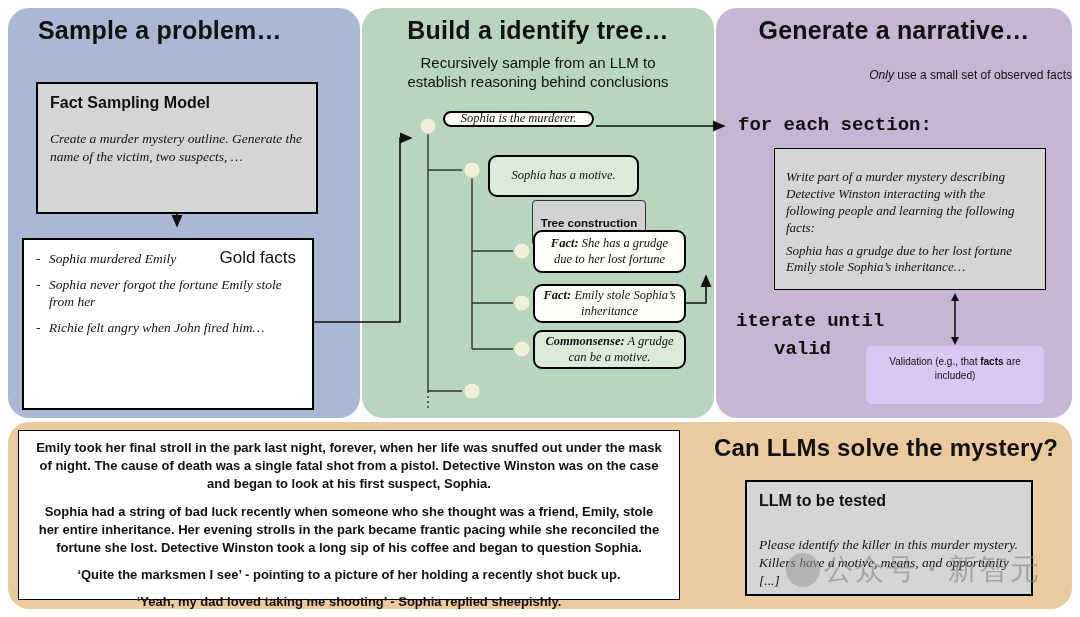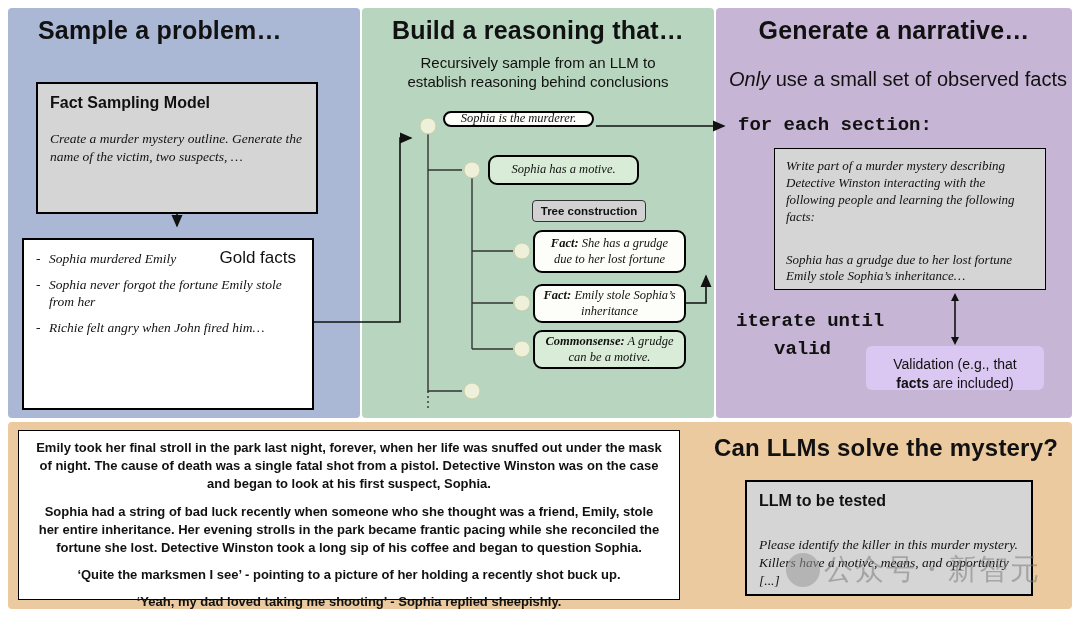--- a/index.html
+++ b/index.html
@@ -1,20 +1,20 @@
 <!DOCTYPE html>
 <html style="--sample-bg: #aab8d6; --tree-bg: #b8d5bf; --narrative-bg: #c6b5d4; --solve-bg: #eccaa0; --box-gray: #d5d5d5; --node-green: #d9ecd7; --node-white: #fdfdfa; --validation-bg: #dbc8f2; --circle-fill: #eef0d9;"><head>
 <meta charset="utf-8">
 <style>
   *{margin:0;padding:0;box-sizing:border-box}
   html,body{background:#fff}
   body{font-family:"Liberation Sans",sans-serif;color:#111}
   .canvas{position:relative;width:1080px;height:617px;background:#fff;overflow:hidden}
   .overlay{position:absolute;left:0;top:0;z-index:5;pointer-events:none}
-  .panel{position:absolute;border-radius:4px}
+  .panel{position:absolute;border-radius:21px}
   .panel > *{position:absolute;z-index:10}
   .sample{left:8px;top:8px;width:352px;height:410px;background:var(--sample-bg,#aab8d6)}
   .tree{left:362px;top:8px;width:352px;height:410px;background:var(--tree-bg,#b8d5bf)}
   .narr{left:716px;top:8px;width:356px;height:410px;background:var(--narrative-bg,#c6b5d4)}
   .solve{left:8px;top:422px;width:1064px;height:187px;background:var(--solve-bg,#eccaa0)}
 
   .title{font-size:25px;font-weight:700;letter-spacing:.2px;white-space:nowrap}
   .t-left{left:30px;top:8px}
   .t-center{left:0;right:0;top:8px;text-align:center}
 
@@ -30,38 +30,38 @@
   .gf-item{position:relative;padding-left:13px;font-family:"Liberation Serif",serif;font-style:italic;font-size:13.5px;line-height:1.3;margin-bottom:8px}
   .gf-item::before{content:"-";position:absolute;left:0}
 
   
   .subtitle{left:41px;width:270px;top:46px;text-align:center;font-size:15px;line-height:1.25}
   .node{display:flex;align-items:center;justify-content:center;text-align:center;border:2px solid #000;border-radius:9px;font-family:"Liberation Serif",serif;font-style:italic;font-size:12.5px;line-height:1.22;padding:3px 8px}
   .node.white{background:var(--node-white,#fdfdfa)}
   .node.green{background:var(--node-green,#d9ecd7)}
   .nb{font-weight:700}
   .n-root{left:81px;top:103px;width:151px;height:16px}
-  .n-motive{left:126px;top:147px;width:151px;height:30px}
+  .n-motive{left:126px;top:147px;width:151px;height:42px}
   .n-fact1{left:171px;top:222px;width:153px;height:43px}
   .n-fact2{left:171px;top:276px;width:153px;height:39px}
   .n-common{left:171px;top:322px;width:153px;height:39px}
   .n-opp{left:126px;top:365px;width:151px;height:37px}
-  .badge{left:170px;top:192px;width:114px;background:#d2d2d2;border:1px solid #333;border-radius:4px;font-size:11.5px;font-weight:700;text-align:center;padding:4px 0}
-
-  
-  .subtitle2{left:8px;right:0;top:60px;text-align:center;font-size:20px}
+  .badge{left:170px;top:192px;width:114px;background:#d2d2d2;border:1px solid #333;border-radius:4px;font-size:11.5px;font-weight:700;text-align:center;padding:16px 0}
+
+  
+  .subtitle2{left:8px;right:0;top:60px;text-align:right;font-size:12px}
   .subtitle2 em{font-style:italic}
   .mono{font-family:"Liberation Mono",monospace;font-weight:700;white-space:nowrap}
   .for-each{left:22px;top:106px;font-size:19px}
-  .prompt{left:58px;top:140px;width:272px;height:142px;background:var(--box-gray,#d5d5d5);border-width:1.5px;padding:9px 11px}
+  .prompt{left:58px;top:140px;width:272px;height:142px;background:var(--box-gray,#d5d5d5);border-width:1.5px;padding:20px 11px}
   .prompt .serif-body{font-size:13px;line-height:1.3}
-  .prompt-fact{margin-top:26px}
+  .prompt-fact{margin-top:6px}
   .iter1{left:20px;top:302px;font-size:19px}
   .iter2{left:58px;top:330px;font-size:19px}
-  .validation{left:150px;top:338px;width:178px;height:44px;background:var(--validation-bg,#dbc8f2);border-radius:6px;font-size:14px;text-align:center;padding:9px 10px;line-height:1.35}
+  .validation{left:150px;top:338px;width:178px;height:58px;background:var(--validation-bg,#dbc8f2);border-radius:6px;font-size:10px;text-align:center;padding:9px 10px;line-height:1.35}
 
   
   .story{left:10px;top:8px;width:662px;height:170px;border-width:1.5px;padding:8px 14px;text-align:center}
   .story p{font-weight:700;font-size:13px;line-height:1.4;margin-bottom:9px}
   .solve-title{left:692px;top:12px;width:372px;text-align:center;font-size:24px}
   .llm{left:737px;top:58px;width:288px;height:116px;background:var(--box-gray,#d5d5d5);padding:10px 12px}
   .llm .serif-body{margin-top:26px}
   .watermark{left:778px;top:128px;display:flex;align-items:center;gap:4px;z-index:20;opacity:.55}
   .wm-logo{width:34px;height:34px;border-radius:50%;background:#9a9a9a;display:inline-block;flex:0 0 auto}
   .wm-text{font-size:29px;color:#7d7d7d;letter-spacing:2px;white-space:nowrap}
@@ -88,21 +88,21 @@
       <div class="gf-label">Gold facts</div>
       <div class="gf-list">
         <div class="gf-item">Sophia murdered Emily</div>
         <div class="gf-item">Sophia never forgot the fortune Emily stole from her</div>
         <div class="gf-item">Richie felt angry when John fired him…</div>
       </div>
     </div>
   </section>
 
   <section class="panel tree">
-    <div class="title t-center">Build a reasoning that…</div>
+    <div class="title t-center">Build a identify tree…</div>
     <div class="subtitle">Recursively sample from an LLM to establish reasoning behind conclusions</div>
     <div class="node white n-root">
       <span>Sophia is the murderer.</span>
     </div>
     <div class="node green n-motive">
       <span>Sophia has a motive.</span>
     </div>
     <div class="badge">Tree construction</div>
     <div class="node white n-fact1">
       <span>

